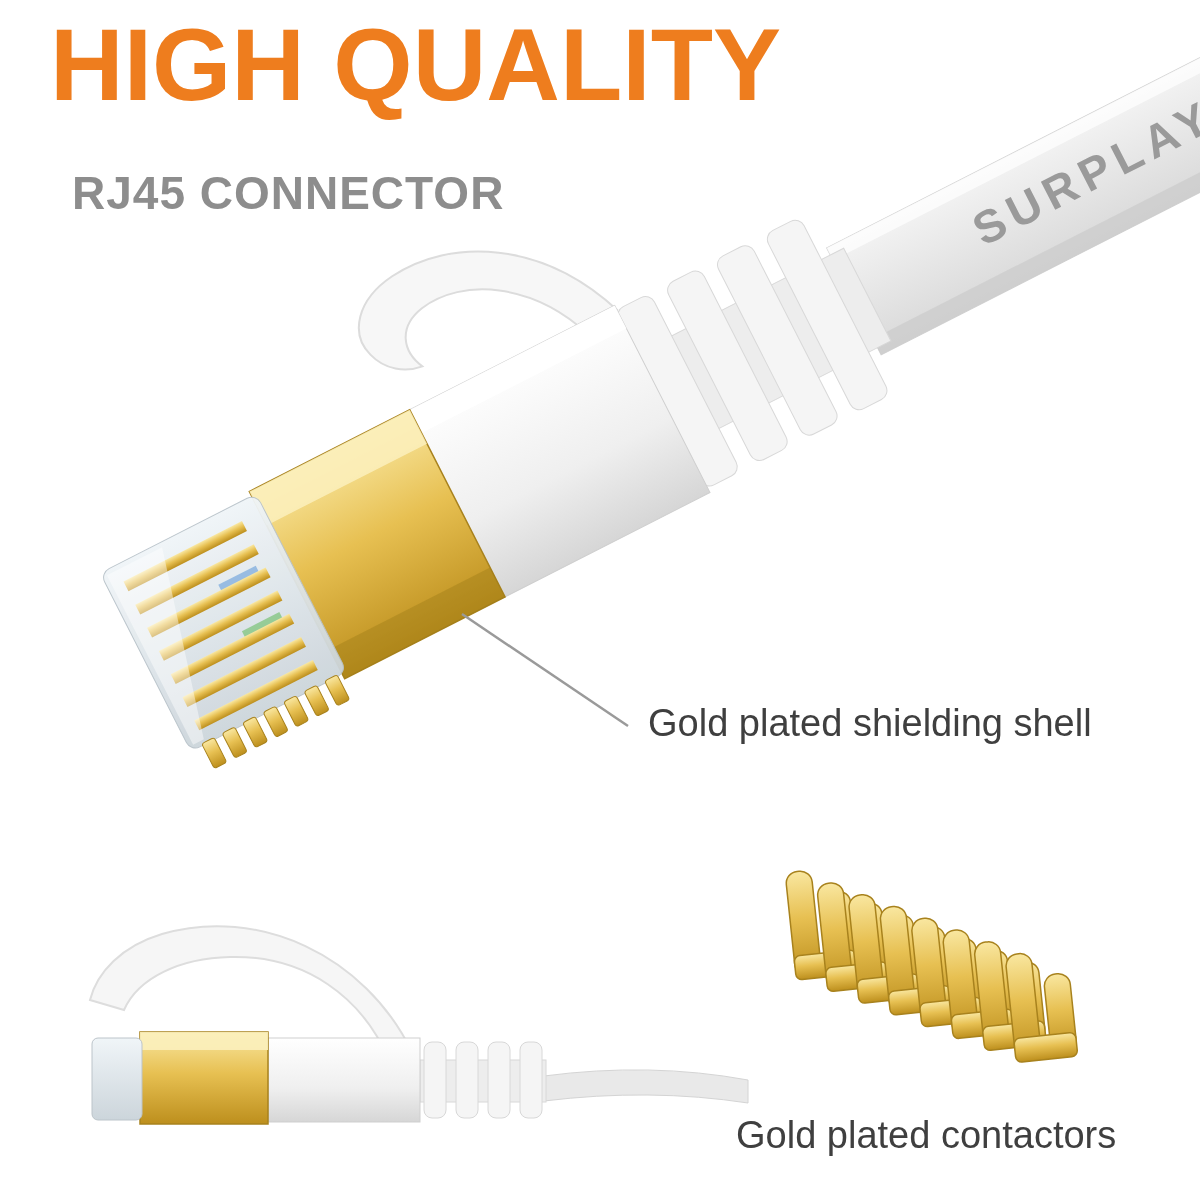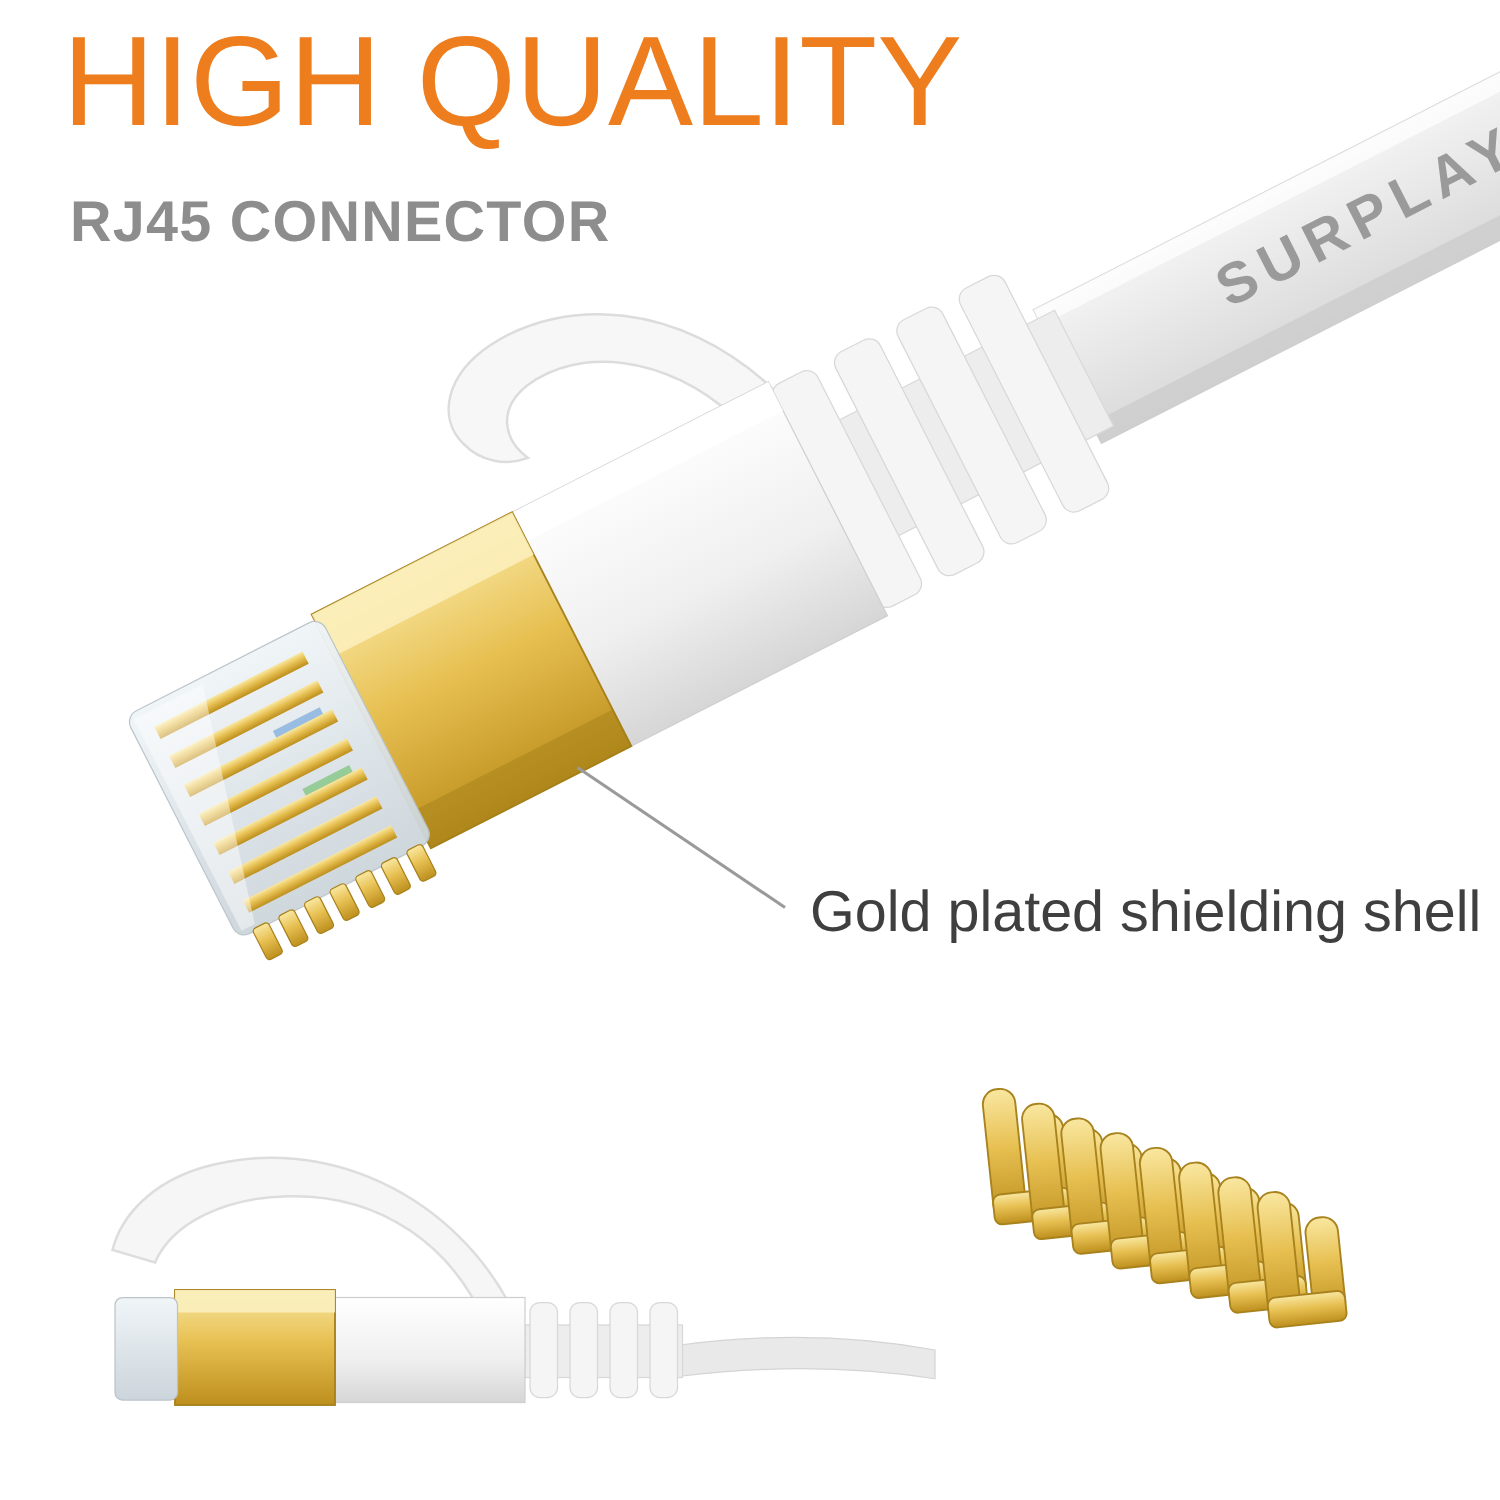--- a/index.html
+++ b/index.html
@@ -5,31 +5,31 @@
   * { box-sizing: border-box; }
   body { margin: 0; background: #ffffff; }
   .canvas {
     position: relative; width: 1200px; height: 1200px;
     background: #ffffff; overflow: hidden;
     font-family: "Liberation Sans", sans-serif;
   }
   .art { position: absolute; left: 0; top: 0; }
   .title {
     position: absolute; left: 50px; top: 12px; margin: 0;
-    font-size: 102px; font-weight: 400; line-height: 1.05;
+    font-size: 102px; font-weight: 700; line-height: 1.05;
     letter-spacing: 0px; color: var(--accent-orange, #ee7d1e);
     white-space: nowrap;
   }
   .subtitle {
-    position: absolute; left: 56px; top: 150px; margin: 0;
+    position: absolute; left: 56px; top: 150px; margin: 16px;
     font-size: 46px; font-weight: 700; letter-spacing: 1px;
     color: var(--subtitle-gray, #8d8d8d); white-space: nowrap;
   }
   .callout {
-    position: absolute; font-size: 46px; font-weight: 400;
+    position: absolute; font-size: 38px; font-weight: 400;
     color: var(--text-gray, #3f3f3f); white-space: nowrap;
   }
   .callout-shell    { left: 648px; top: 702px; }
   .callout-tab      { left: 58px;  top: 878px; }
   .callout-contacts { left: 736px; top: 1114px; }
   svg text { font-family: "Liberation Sans", sans-serif; }
 </style>
 </head>
 <body>
 
@@ -157,14 +157,15 @@
       <use href="#contact-prong" transform="translate(1005,963)"></use>
     </g>
   </svg>
 
   <h1 class="title">HIGH QUALITY</h1>
   <h2 class="subtitle">RJ45 CONNECTOR</h2>
 
   <div class="callout callout-shell">Gold plated shielding shell</div>
 
 
+  <div class="callout callout-contacts">Gold plated contactors</div>
 
 </div>
 
 </body></html>

